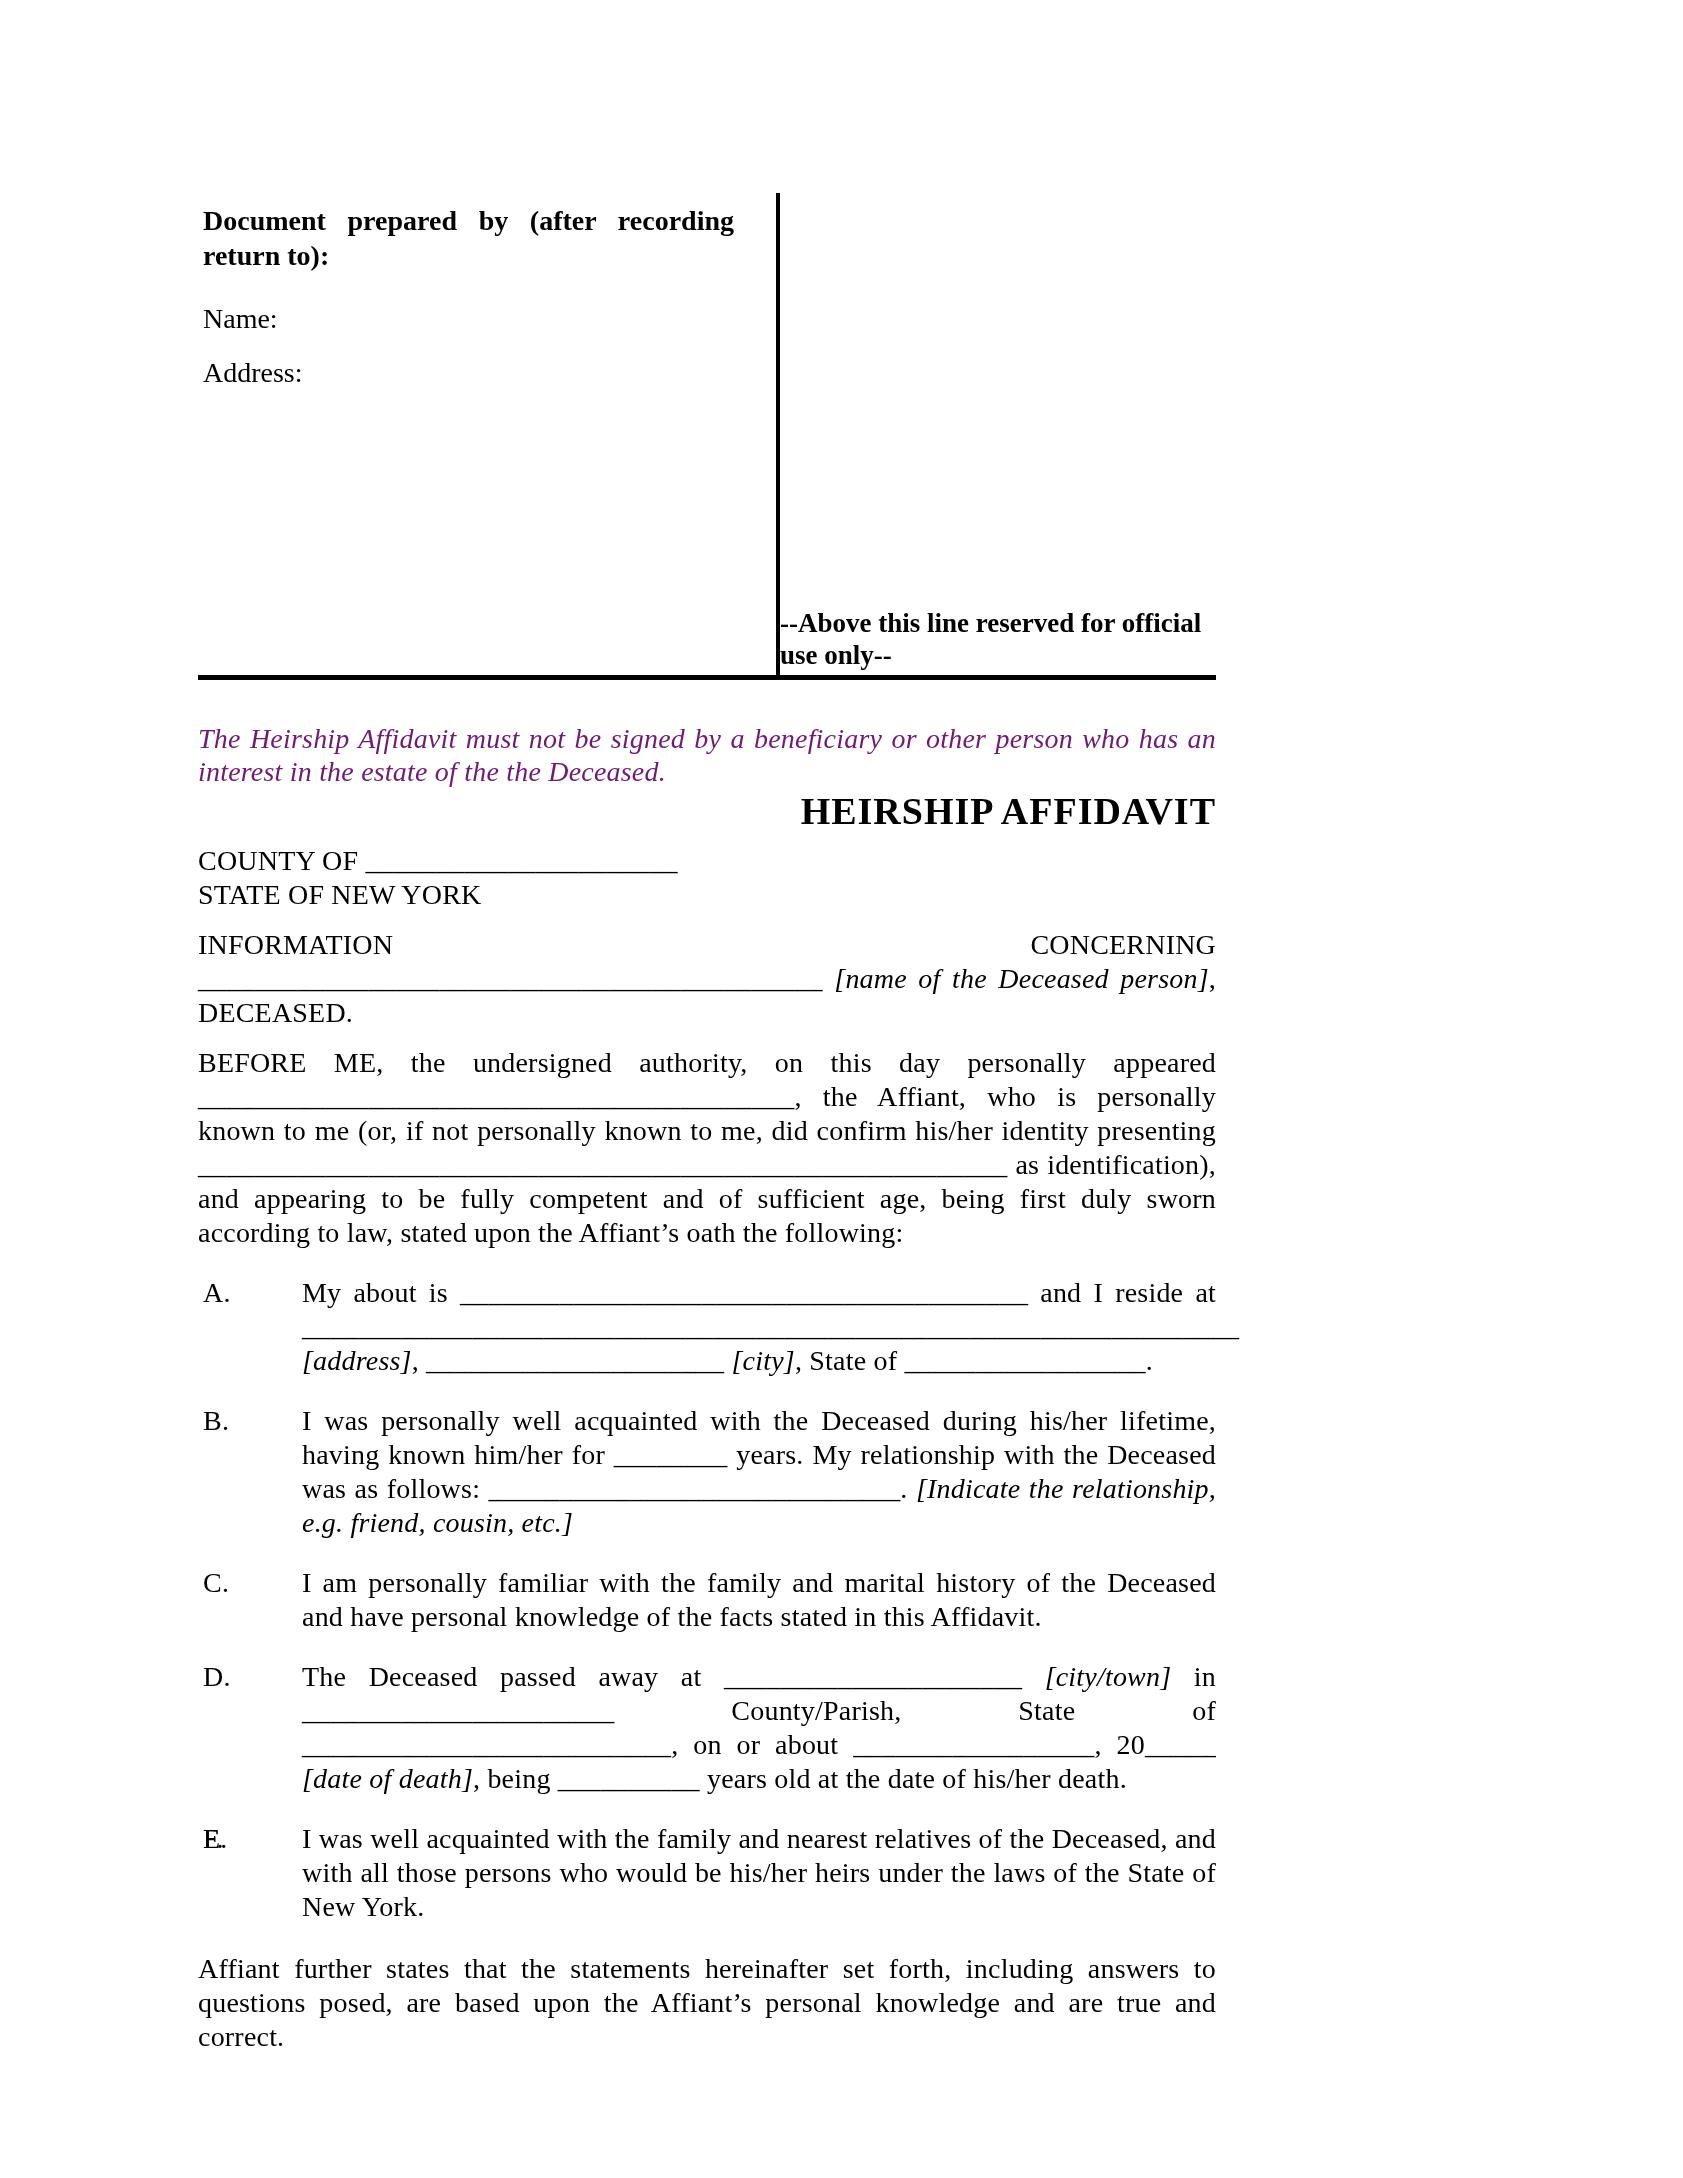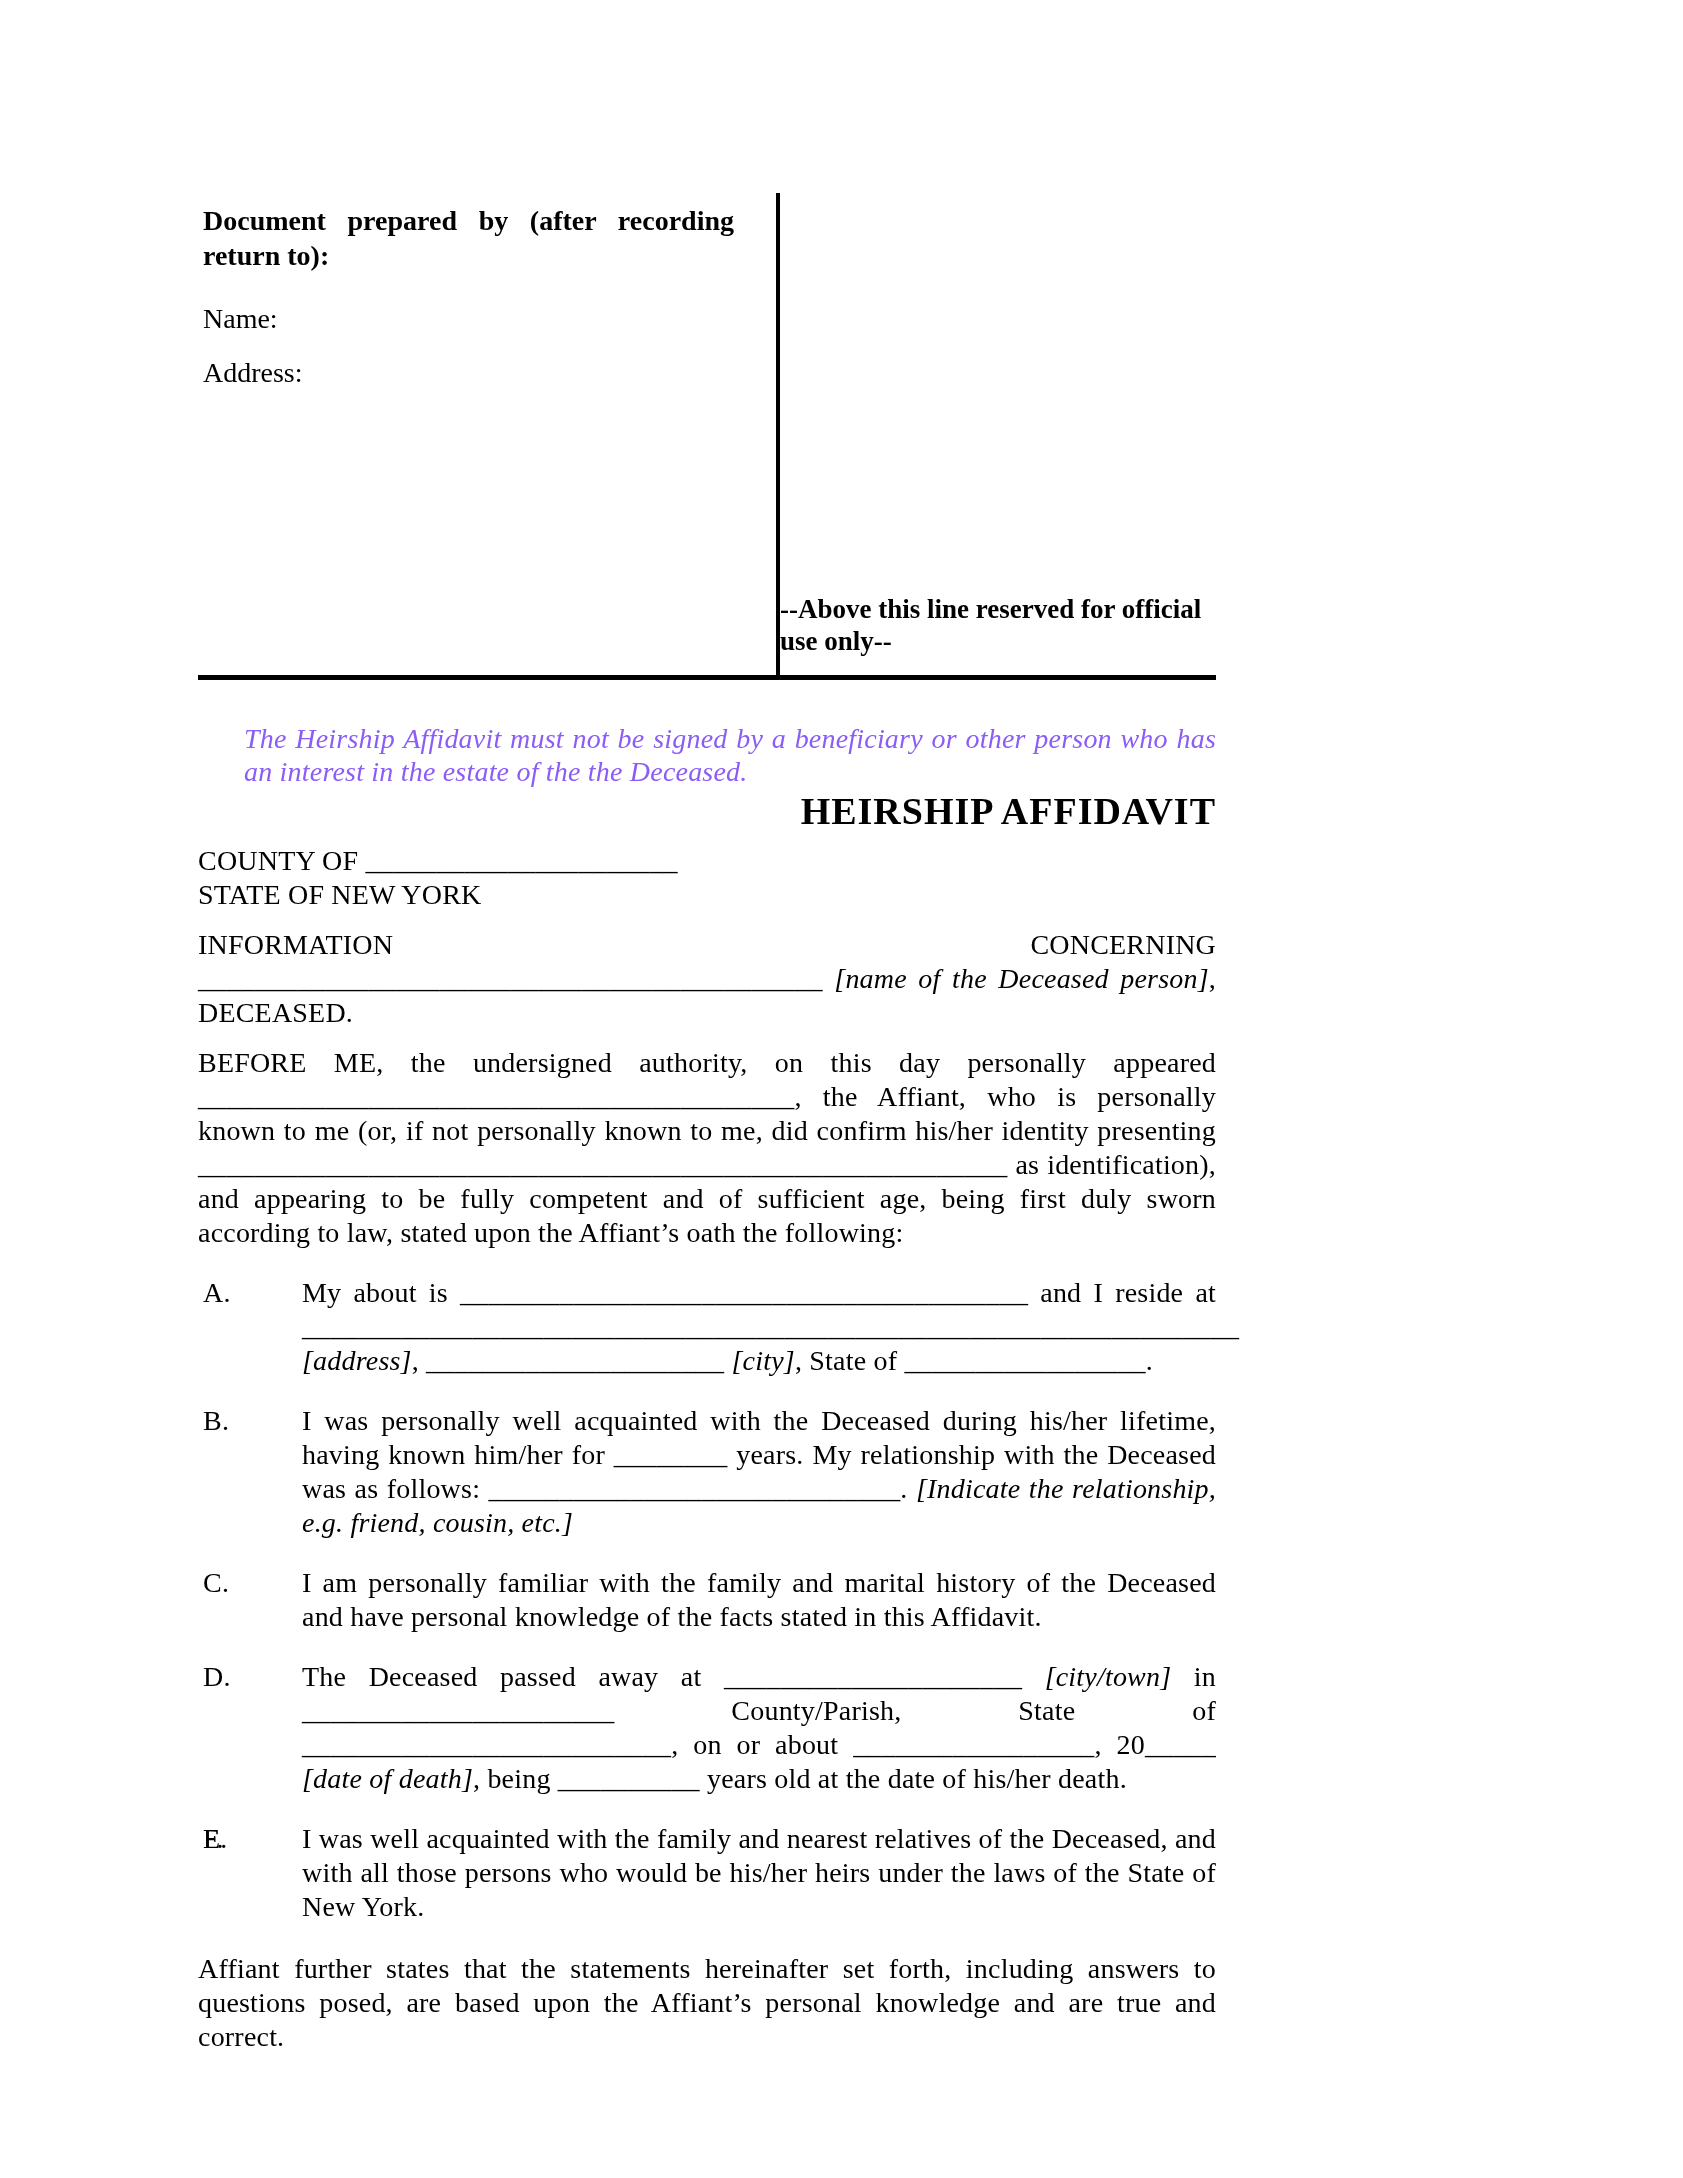--- a/index.html
+++ b/index.html
@@ -31,36 +31,35 @@
   .hdr-name { margin-top: 28px; }
   .hdr-address { margin-top: 19px; }
   .hdr-right {
     flex: 1;
     display: flex;
     align-items: flex-end;
     justify-content: center;
     font-weight: bold;
     font-size: 27px;
     line-height: 32px;
-    padding-bottom: 18px;
+    padding-bottom: 4px;
   }
   
   .body-col {
     margin: 0 178px 0 198px;
     font-size: 28px;
     line-height: 34px;
     letter-spacing: 0.2px;
   }
   .disclaimer {
     margin-top: 42px;
-    color: #8b5cf6;
+    color: #701a75;
     font-style: italic;
     text-align: justify;
     line-height: 33px;
-    margin-left: 46px;
   }
   .title {
     text-align: right;
     font-weight: bold;
     font-size: 38px;
     line-height: 46px;
     letter-spacing: 1px;
     margin-top: 0;
   }
   .jur { margin-top: 10px; }

